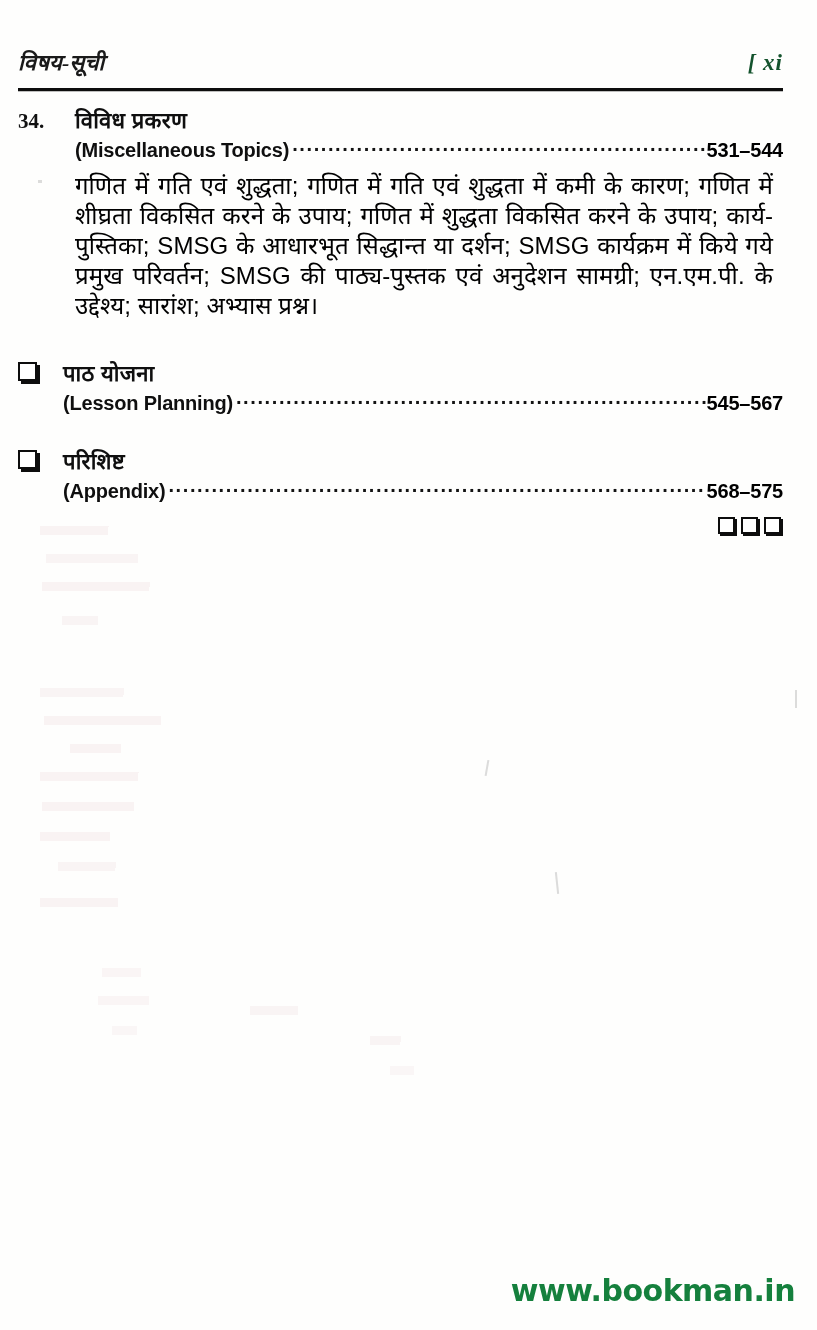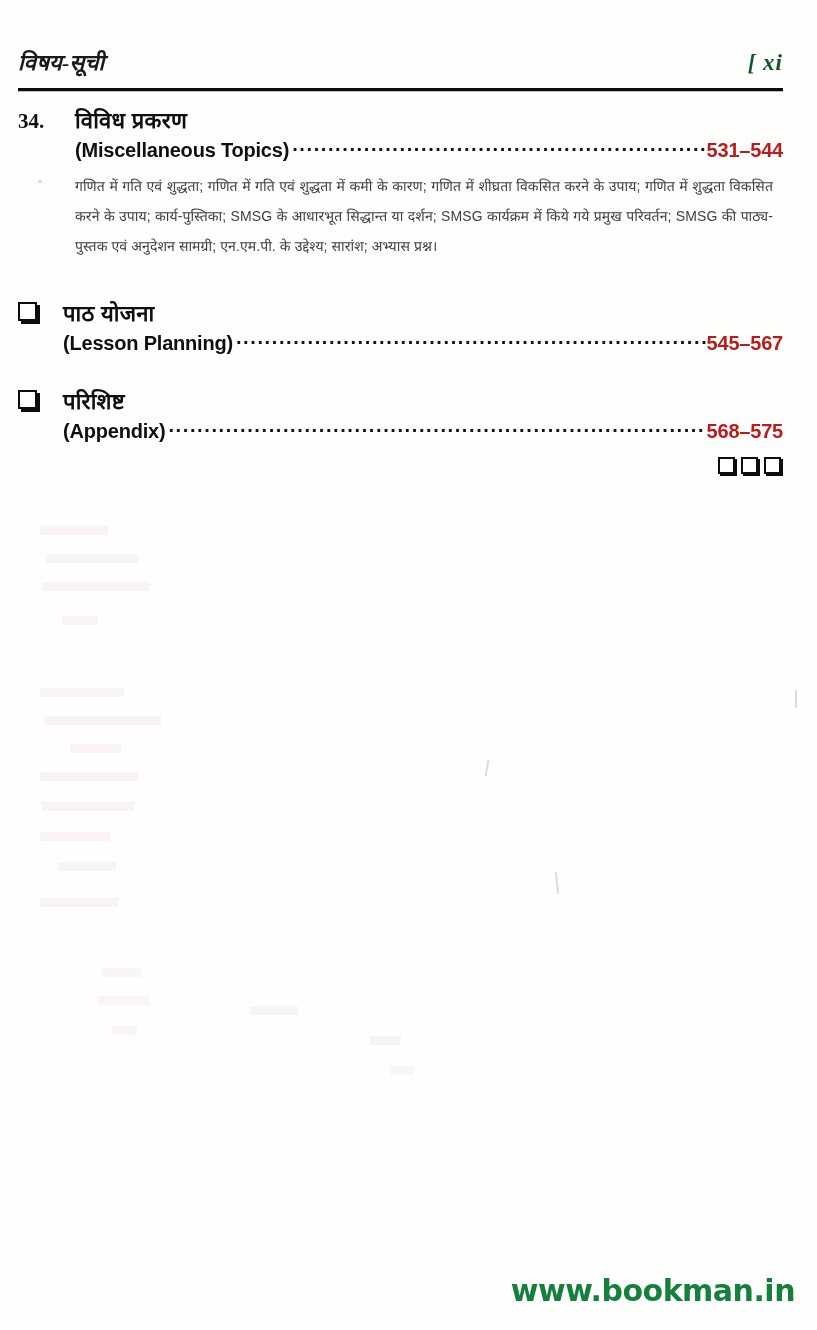--- a/index.html
+++ b/index.html
@@ -195,33 +195,33 @@
     font-family: "Liberation Sans", sans-serif;
     font-size: 20px;
     font-weight: 700;
     letter-spacing: 1.6px;
     color: #131313;
   }
   .pages {
     font-family: "Liberation Sans", sans-serif;
     font-size: 20px;
     font-weight: 700;
-    color: #b91c1c;
+    color: #000000;
     white-space: nowrap;
     letter-spacing: -0.2px;
   }
 
   .entry-desc {
     margin-top: 9px;
     padding-left: 57px;
     padding-right: 10px;
     font-family: "Liberation Sans", sans-serif;
-    font-size: 14px;
+    font-size: 24px;
     line-height: 30px;
-    color: #404040;
+    color: #000000;
     text-align: justify;
     letter-spacing: 0.1px;
   }
 
   .gap-lg { height: 36px; }
   .gap-md { height: 30px; }
 
   .end-ornament {
     margin-top: 14px;
     padding-right: 2px;

